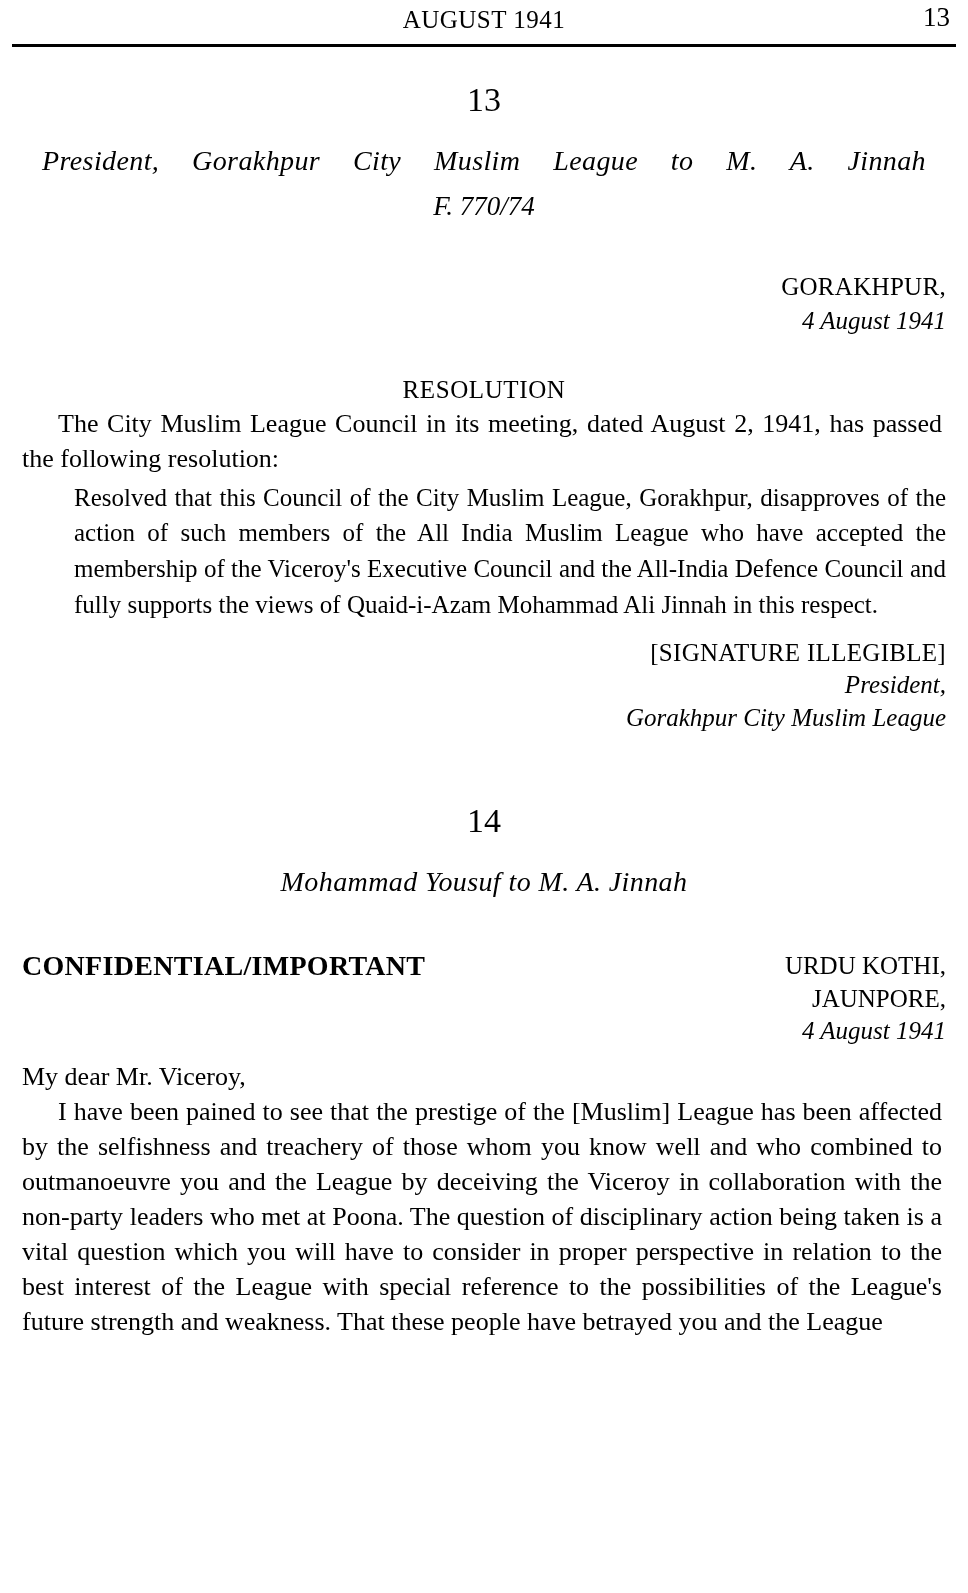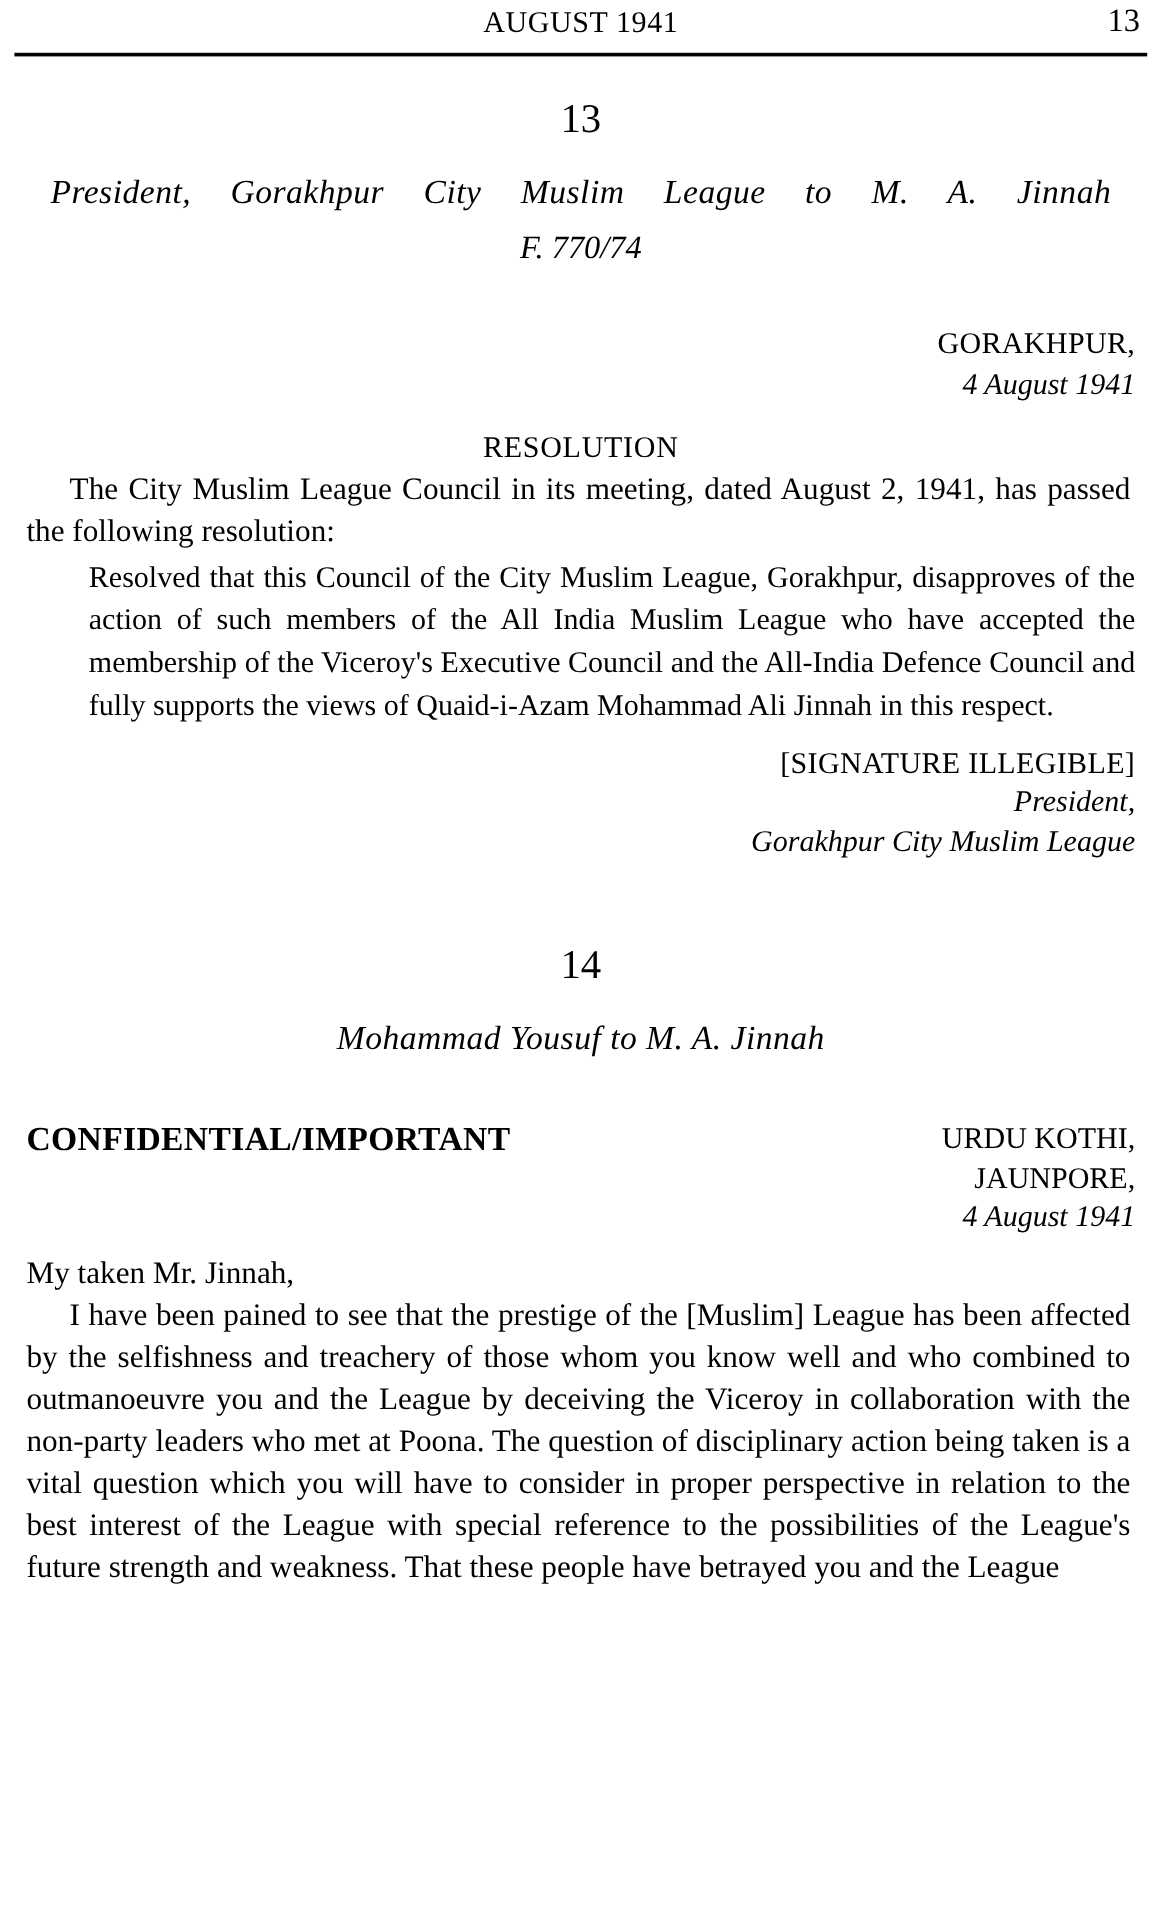--- a/index.html
+++ b/index.html
@@ -81,21 +81,21 @@
   .place-line {
     letter-spacing: 0.3px;
   }
   .date-line {
     font-style: italic;
     font-size: 25px;
   }
   .centered-caption {
     text-align: center;
     font-size: 25px;
-    margin-top: 22px;
+    margin-top: 38px;
     letter-spacing: 0.6px;
   }
   p.body-text {
     font-size: 26px;
     line-height: 1.35;
     text-align: justify;
     margin: 2px 4px 0 0;
     text-indent: 36px;
   }
   .quote {
@@ -183,18 +183,18 @@
 
       <div class="letter-head">
         <div class="confidential">CONFIDENTIAL/IMPORTANT</div>
         <div class="addr-block">
           <div>URDU KOTHI,</div>
           <div>JAUNPORE,</div>
           <div class="date-line">4 August 1941</div>
         </div>
       </div>
 
-      <div class="salutation">My taken Mr. Jinnah,</div>
+      <div class="salutation">My dear Mr. Viceroy,</div>
       <p class="body-text">I have been pained to see that the prestige of the [Muslim] League has been affected by the selfishness and treachery of those whom you know well and who combined to outmanoeuvre you and the League by deceiving the Viceroy in collaboration with the non-party leaders who met at Poona. The question of disciplinary action being taken is a vital question which you will have to consider in proper perspective in relation to the best interest of the League with special reference to the possibilities of the League's future strength and weakness. That these people have betrayed you and the League</p>
     </div>
 
   </div>
 </div>
 
 </body></html>

